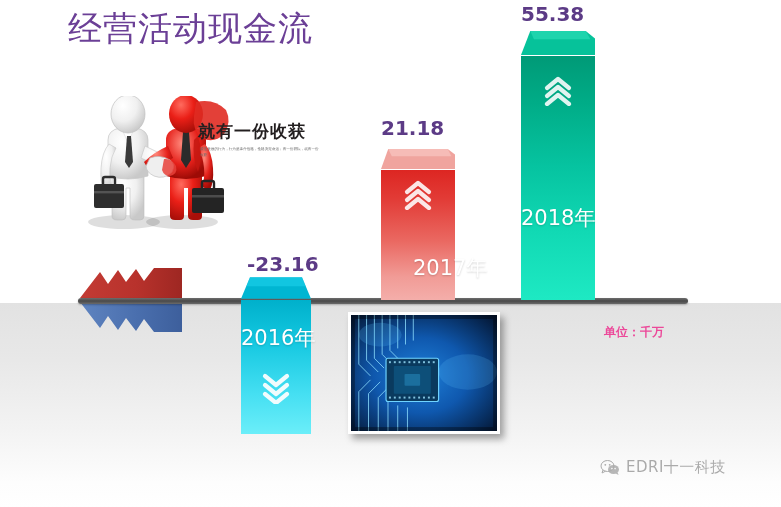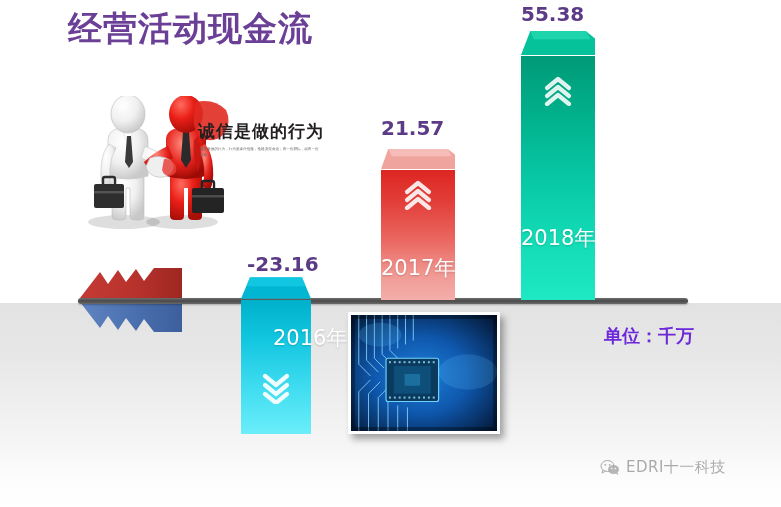--- a/index.html
+++ b/index.html
@@ -11,21 +11,21 @@
   #stage{position:relative;width:781px;height:507px;overflow:hidden;background:#fff;}
 
   
   .bg-top{position:absolute;left:0;top:0;width:781px;height:303px;background:#ffffff;}
   .bg-bottom{position:absolute;left:0;top:303px;width:781px;height:204px;
     background:linear-gradient(to bottom,#e2e2e2 0%,#e8e8e8 28%,#f3f3f3 62%,#fdfdfd 88%,#ffffff 100%);}
 
   
   .title{
     position:absolute;left:68px;top:6px;
-    font-size:34px;font-weight:bold;letter-spacing:1px;
+    font-size:34px;font-weight:normal;letter-spacing:1px;
     color:#6b3f96;
     font-family:"DejaVu Sans","Liberation Sans",sans-serif;
     text-shadow:1px 1px 0 rgba(255,255,255,.8);
     white-space:nowrap;
   }
 
   
   .baseline{
     position:absolute;left:78px;top:298px;width:610px;height:6px;
     background:linear-gradient(to bottom,#6d6d6d,#4a4a4a 50%,#6a6a6a);
@@ -78,21 +78,21 @@
     position:absolute;
     font-size:20px;font-weight:bold;color:#5c3b86;
     font-family:"DejaVu Sans","Liberation Sans",sans-serif;
     text-shadow:1px 1px 0 rgba(255,255,255,.9);
     white-space:nowrap;
   }
 
   
   .unit{
     position:absolute;left:604px;top:324px;
-    font-size:18px;color:#6d28d9;font-weight:bold;
+    font-size:12px;color:#ec4899;font-weight:bold;
     font-family:"DejaVu Sans","Liberation Sans",sans-serif;
     white-space:nowrap;
   }
 
   
   .watermark{
     position:absolute;left:600px;top:458px;
     display:flex;align-items:center;gap:6px;
     opacity:.45;
   }
@@ -184,21 +184,21 @@
       <g>
         <rect x="114" y="92" width="32" height="25" rx="2" fill="#242424"></rect>
         <rect x="114" y="99" width="32" height="2.5" fill="#4c4c4c"></rect>
         <path d="M124 92 L124 87 Q124 85 126 85 L134 85 Q136 85 136 87 L136 92" fill="none" stroke="#242424" stroke-width="2.4"></path>
       </g>
 
       <path d="M118 6 Q136 2 148 14 Q154 26 146 38 Q136 48 124 42 Q114 34 116 20 Z" fill="#e02b22" opacity=".9"></path>
       <path d="M120 40 Q126 58 120 76 Q114 62 116 44 Z" fill="#c41810" opacity=".85"></path>
     </svg>
 
-    <div class="hs-text">诚信是做的行为</div>
+    <div class="hs-text">就有一份收获</div>
     <div class="hs-sub">诚信是做的行为，行为是事件性格，性格决定命运；有一份耕耘，就有一份收获</div>
   </div>
 
   <div class="fletch">
     <svg width="112" height="64" viewBox="0 0 112 64">
       <defs>
         <linearGradient id="fr" x1="0" y1="0" x2="1" y2="0">
           <stop offset="0%" stop-color="#c33b34"></stop>
           <stop offset="55%" stop-color="#b8322c"></stop>
           <stop offset="100%" stop-color="#9e2722"></stop>
@@ -222,21 +222,21 @@
 
     <svg class="topface" width="78" height="24" viewBox="0 0 78 24" style="top:-0px;left:0;">
       <polygon points="10,0 68,0 78,24 0,24" fill="#00b6d2"></polygon>
       <polygon points="10,0 68,0 72,10 6,10" fill="#1fd4ec" opacity=".55"></polygon>
     </svg>
 
     <div class="face" style="top:24px;height:134px;background:linear-gradient(to bottom,#00b0cb 0%,#13c7e0 30%,#45dff2 70%,#6beef9 100%);"></div>
 
     <div style="position:absolute;right:-8px;top:24px;width:8px;height:134px;background:linear-gradient(to bottom,#0094ad,#3fcfe3);opacity:.0;"></div>
 
-    <div class="label" style="top:48px;padding-left:32px;">2016年</div>
+    <div class="label" style="top:48px;">2016年</div>
 
     <div class="chev" style="top:94px;">
       <svg width="34" height="34" viewBox="0 0 34 34">
         <g fill="none" stroke="#ffffff" stroke-width="4.2" stroke-linecap="round" stroke-linejoin="round" opacity=".92">
           <polyline points="6,6 17,15 28,6"></polyline>
           <polyline points="6,15 17,24 28,15"></polyline>
           <polyline points="6,24 17,33 28,24"></polyline>
         </g>
       </svg>
     </div>
@@ -253,42 +253,42 @@
     <div class="chev" style="top:32px;">
       <svg width="34" height="30" viewBox="0 0 34 30">
         <g fill="none" stroke="#ffffff" stroke-width="4.2" stroke-linecap="round" stroke-linejoin="round" opacity=".88">
           <polyline points="6,12 17,3 28,12"></polyline>
           <polyline points="6,20 17,11 28,20"></polyline>
           <polyline points="6,28 17,19 28,28"></polyline>
         </g>
       </svg>
     </div>
 
-    <div class="label" style="top:106px;">2017年</div>
-  </div>
-  <div class="value" style="left:381px;top:116px;width:74px;">21.57</div>
+    <div class="label" style="top:106px;margin-left:32px;">2017年</div>
+  </div>
+  <div class="value" style="left:381px;top:116px;width:74px;">21.18</div>
 
   <div class="bar" style="left:521px;top:30px;width:74px;height:270px;">
     <svg class="topface" width="80" height="26" viewBox="0 0 80 26">
       <polygon points="0,26 10,0 70,0 80,8 80,26" fill="#06c29a"></polygon>
       <polygon points="10,0 70,0 75,9 14,9" fill="#2fe0bb" opacity=".6"></polygon>
     </svg>
     <div class="face" style="top:26px;height:244px;background:linear-gradient(to bottom,#009a77 0%,#00ab86 18%,#06c3a0 45%,#11d9b4 72%,#1ee9c3 100%);"></div>
 
     <div class="chev" style="top:46px;">
       <svg width="34" height="30" viewBox="0 0 34 30">
         <g fill="none" stroke="#ffffff" stroke-width="4.2" stroke-linecap="round" stroke-linejoin="round" opacity=".88">
           <polyline points="6,12 17,3 28,12"></polyline>
           <polyline points="6,20 17,11 28,20"></polyline>
           <polyline points="6,28 17,19 28,28"></polyline>
         </g>
       </svg>
     </div>
 
-    <div class="label" style="top:194px;">2018年</div>
+    <div class="label" style="top:174px;">2018年</div>
   </div>
   <div class="value" style="left:521px;top:2px;width:74px;">55.38</div>
 
   <div class="chip">
     <div class="chip-inner">
       <svg viewBox="0 0 150 118" preserveAspectRatio="none">
         <defs>
           <radialGradient id="cbbg" cx="48%" cy="52%" r="72%">
             <stop offset="0%" stop-color="#1e7fd8"></stop>
             <stop offset="45%" stop-color="#0f58ae"></stop>

